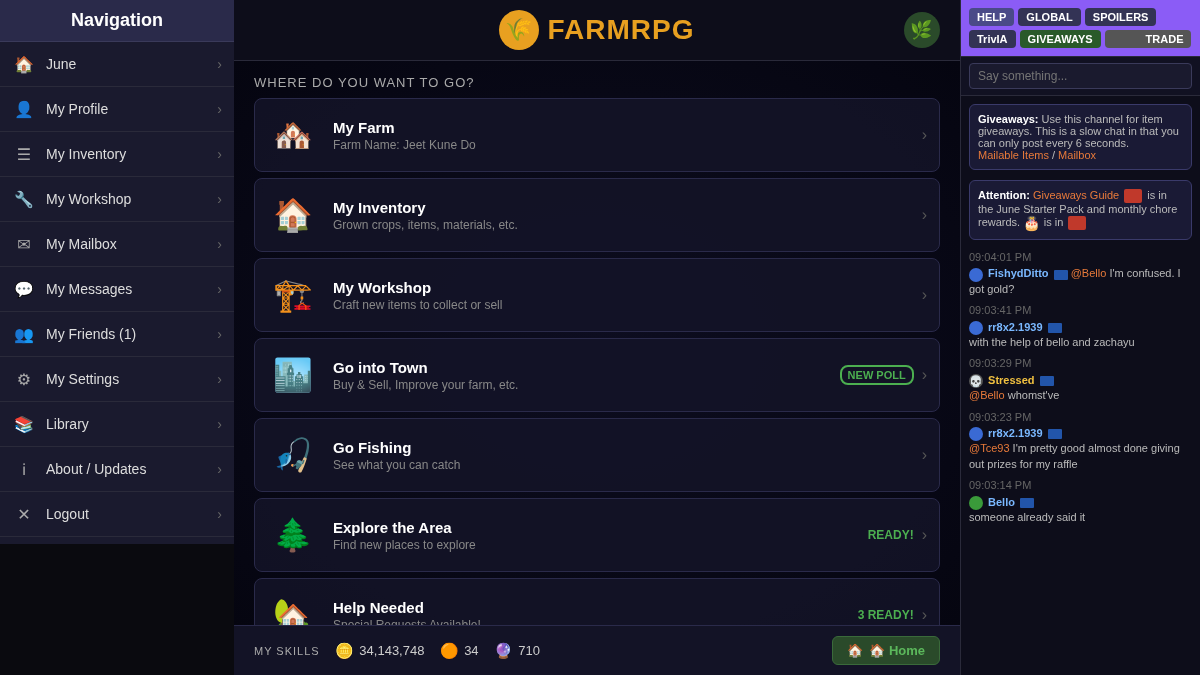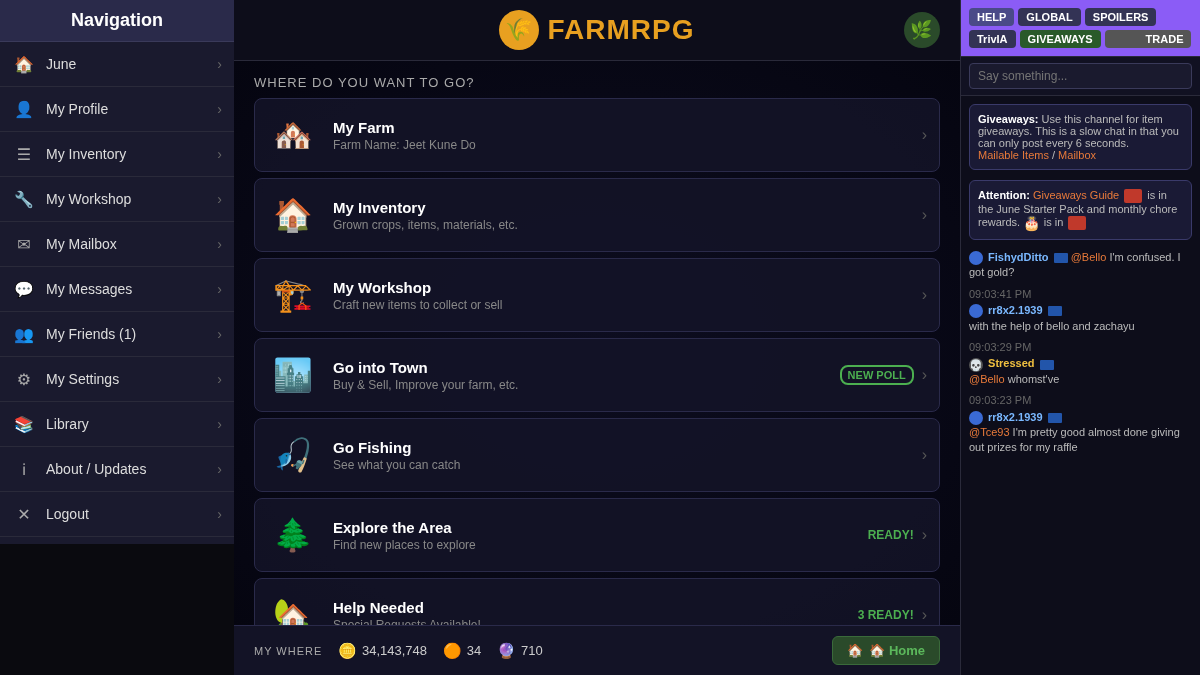--- a/index.html
+++ b/index.html
@@ -553,21 +553,21 @@
         <div class="menu-item-title">Help Needed</div>
         <div class="menu-item-subtitle">Special Requests Available!</div>
       </div>
       <span class="menu-item-badge">3 READY!</span>
       <span class="menu-item-arrow">›</span>
     </div>
 
   </div>
 
   <div class="skills-bar">
-    <div class="section-title" style="padding:0;margin:0;font-size:11px;">MY WHERE</div>
+    <div class="section-title" style="padding:0;margin:0;font-size:11px;">MY SKILLS</div>
     <div class="skill-item">
       <span class="skill-icon">🪙</span>
       <span>34,143,748</span>
     </div>
     <div class="skill-item">
       <span class="skill-icon">🟠</span>
       <span>34</span>
     </div>
     <div class="skill-item">
       <span class="skill-icon">🔮</span>
@@ -609,20 +609,21 @@
       <strong>Attention:</strong>
       <a href="#"> Giveaways Guide</a>
       <span class="attention-icon"></span>
       <span>is in the June Starter Pack and monthly chore rewards.</span>
       <span class="cake-icon">🎂</span>
       <span> is in</span>
       <span class="attention-icon"></span>
     </div>
 
     <div class="chat-message">
+      <span class="chat-time">09:04:01 PM</span>
       <span class="user-icon-blue"></span>
       <span class="chat-user">FishydDitto</span>
       <span class="user-flag"></span>
       <span> </span><span class="chat-mention">@Bello</span><span> I'm confused. I got gold?</span>
     </div>
 
 
     <div class="chat-message">
       <span class="chat-time">09:03:41 PM</span>
       <span class="user-icon-blue"></span>
@@ -643,14 +644,22 @@
 
     <div class="chat-message">
       <span class="chat-time">09:03:23 PM</span>
       <span class="user-icon-blue"></span>
       <span class="chat-user">rr8x2.1939</span>
       <span class="user-flag"></span>
       <br>
       <span class="chat-mention">@Tce93</span><span> I'm pretty good almost done giving out prizes for my raffle</span>
     </div>
 
+    <div class="chat-message">
+      <span class="chat-time">09:03:14 PM</span>
+      <span class="user-icon-green"></span>
+      <span class="chat-user">Bello</span>
+      <span class="user-flag"></span>
+      <br>
+      <span>someone already said it</span>
+    </div>
   </div>
 </div>
 
 </body></html>

